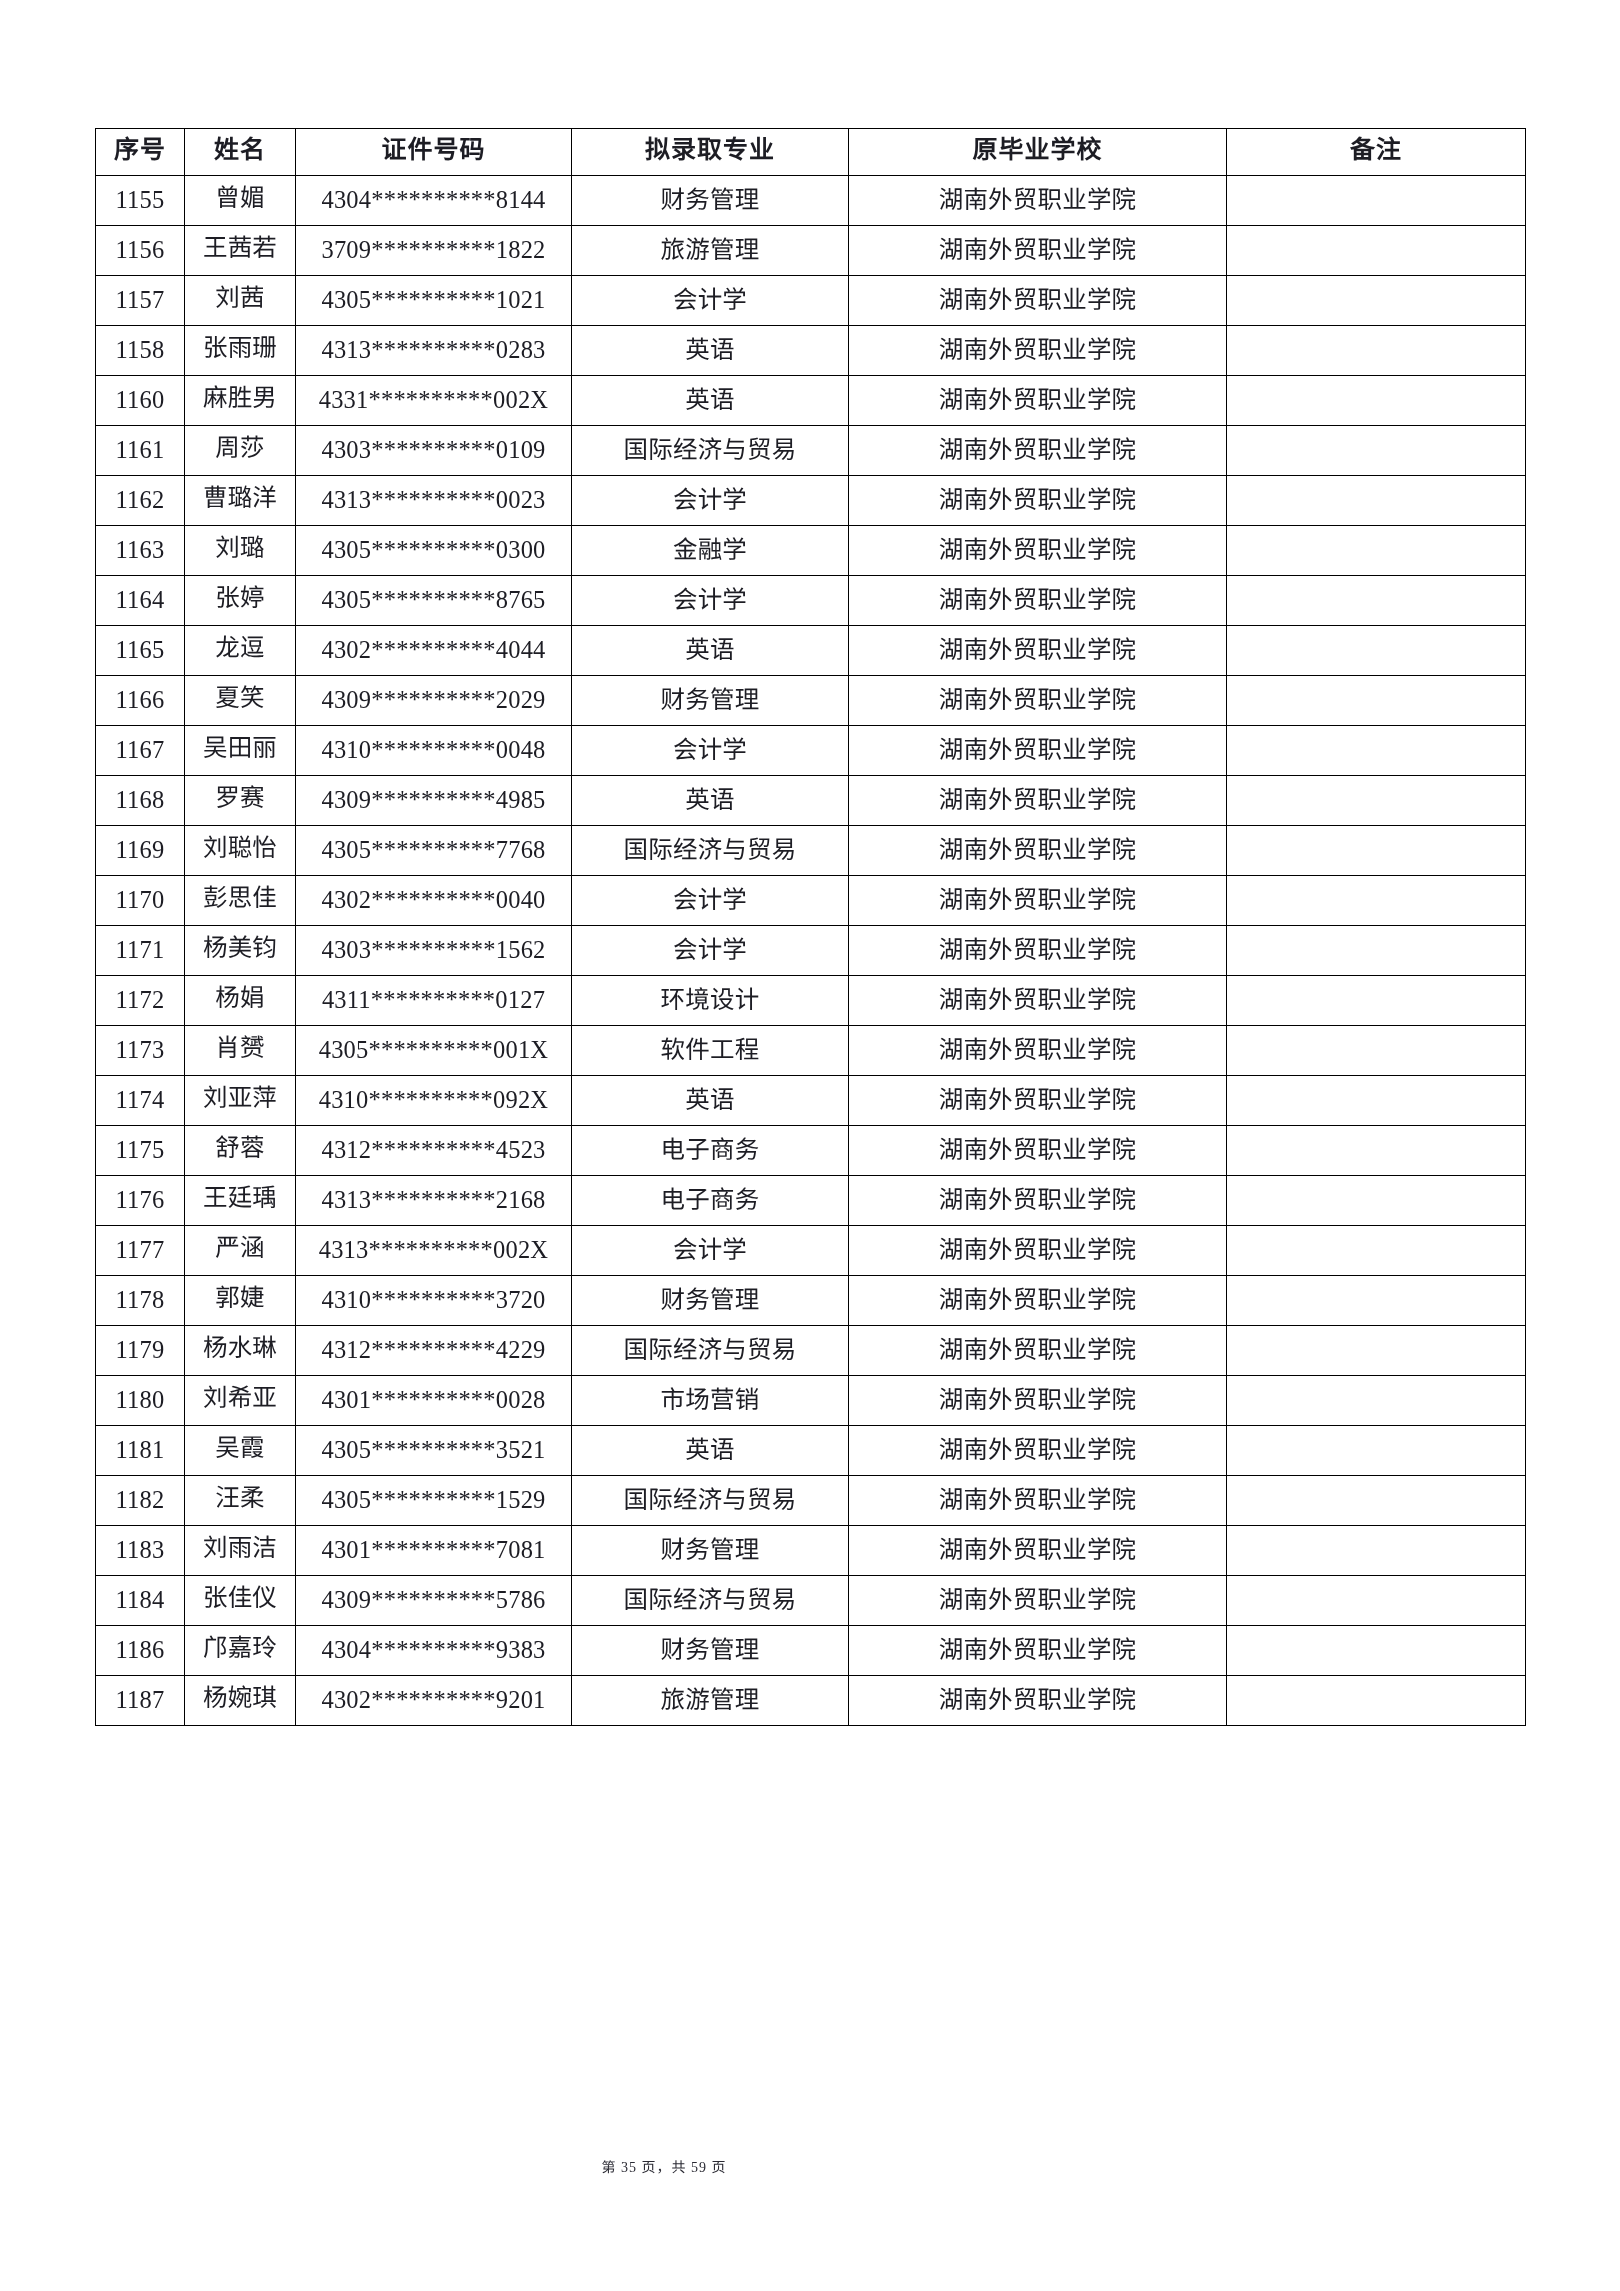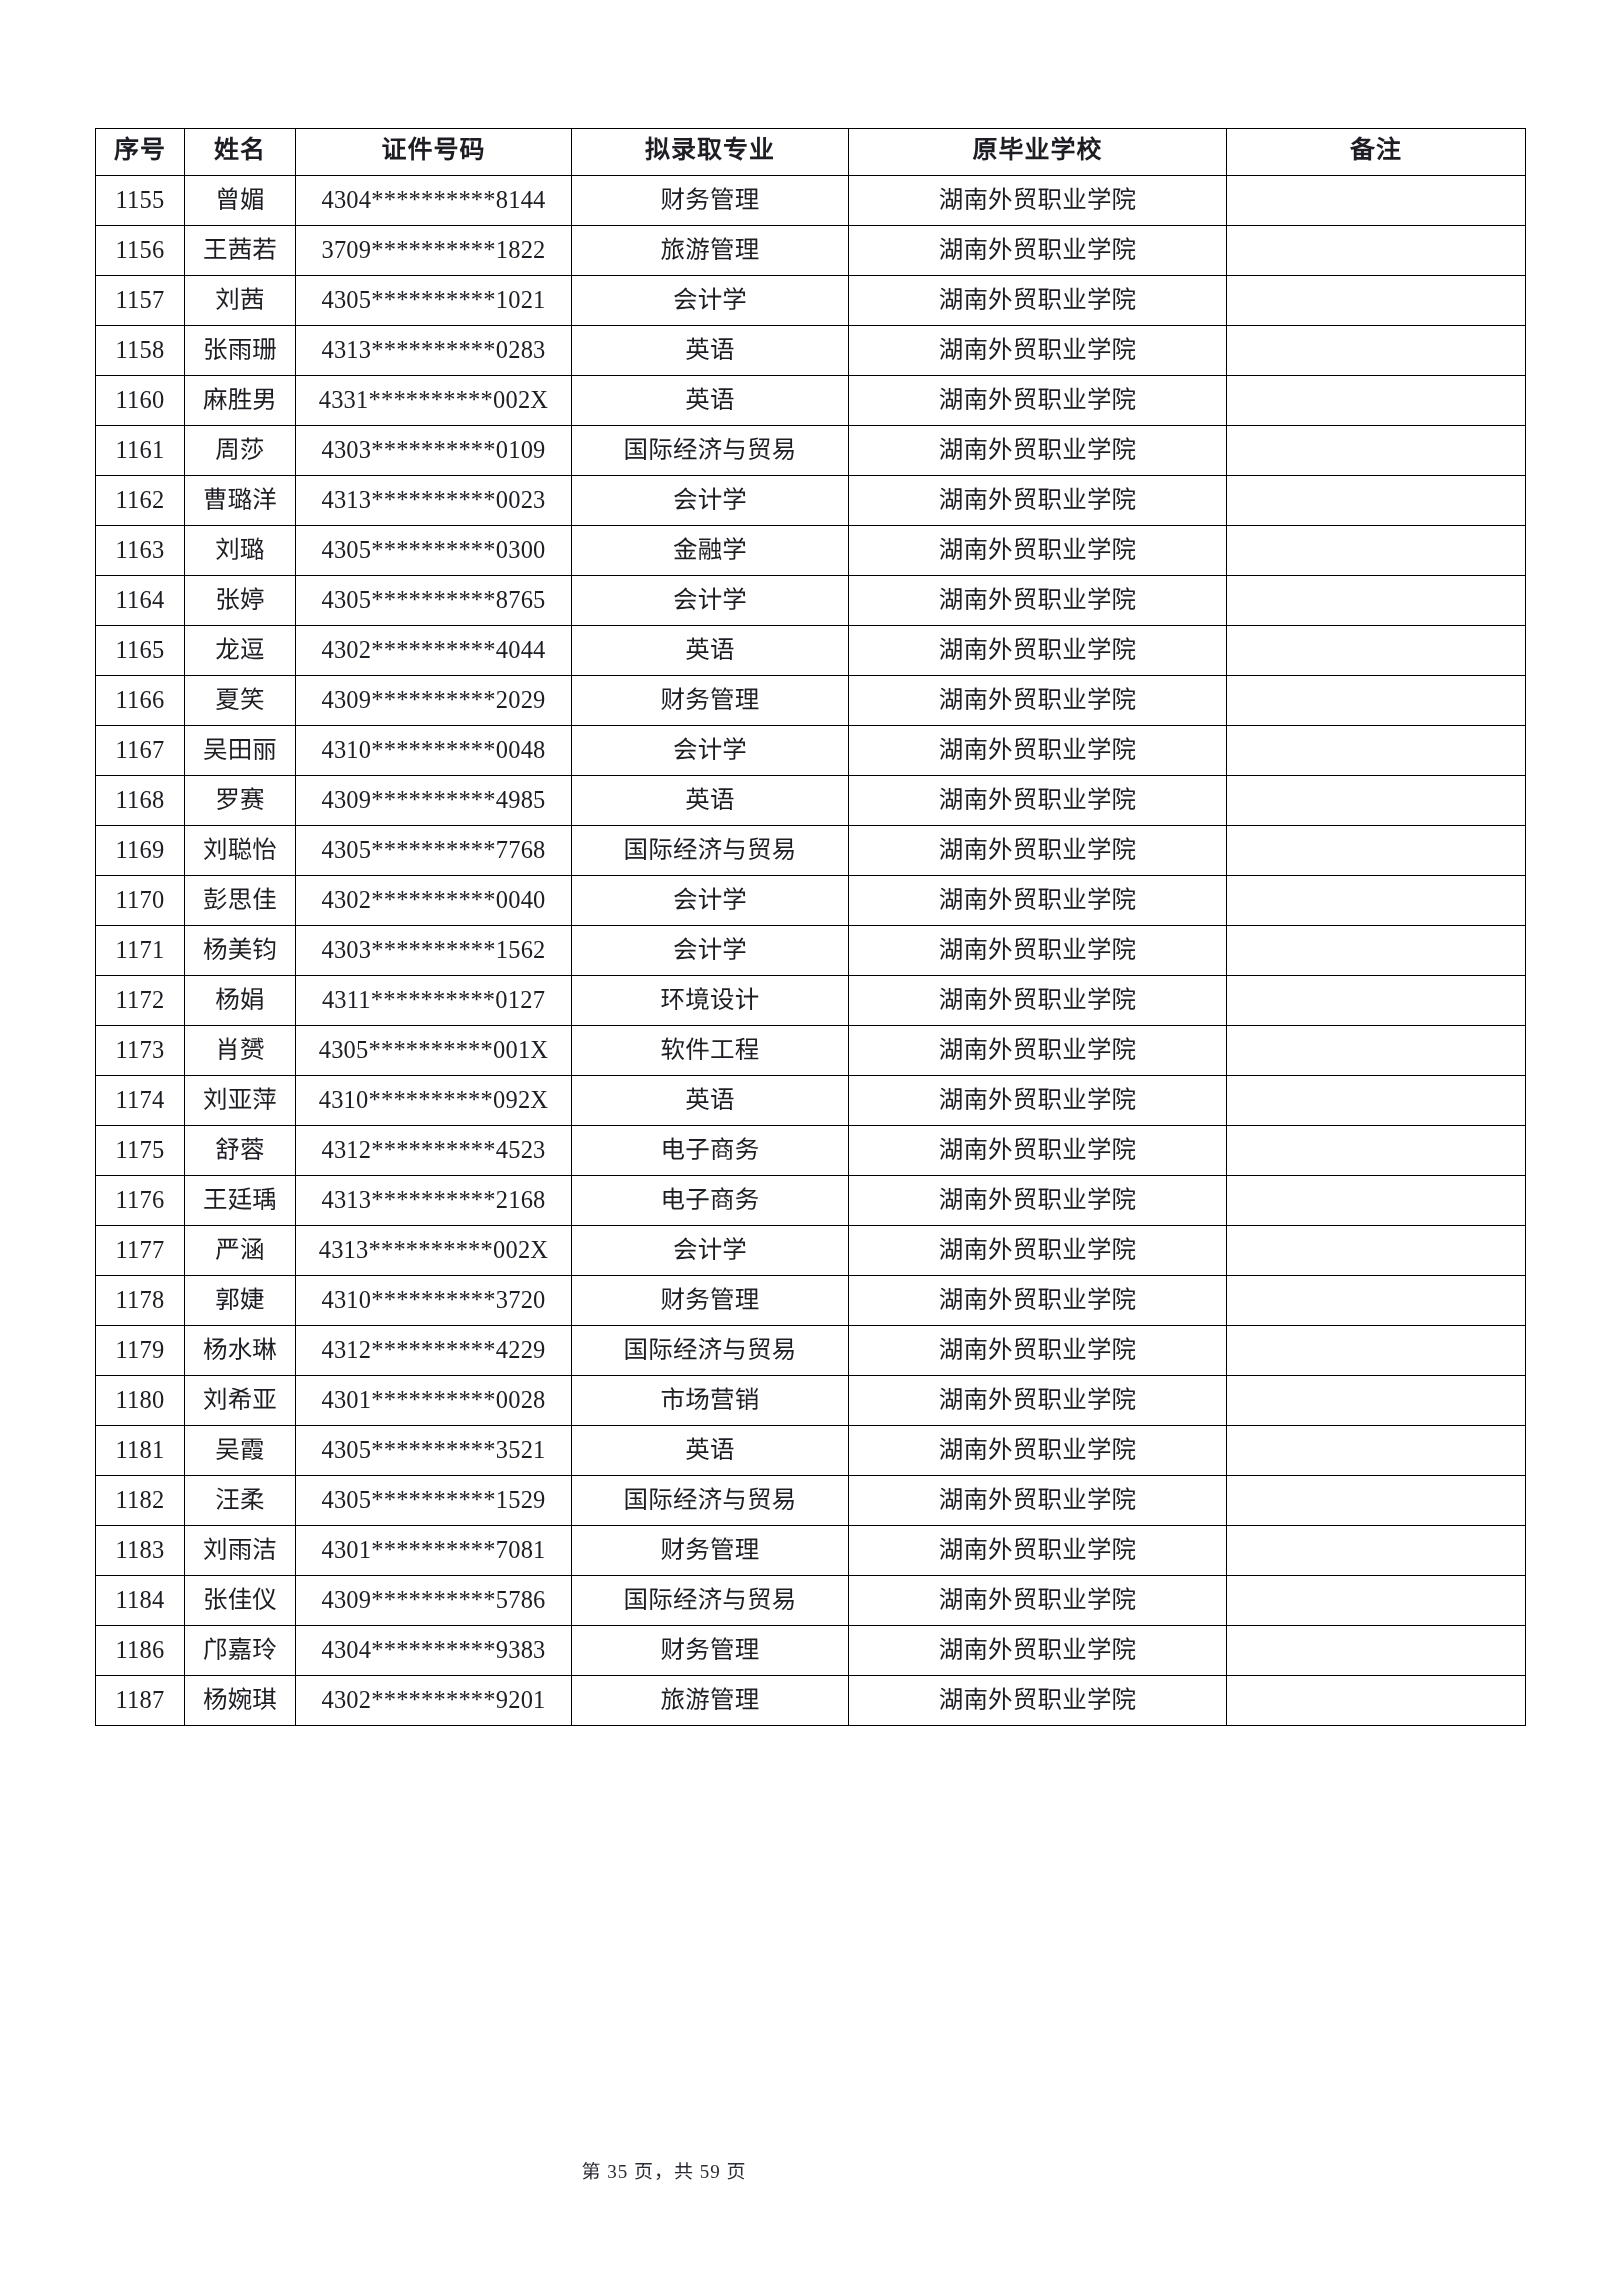--- a/index.html
+++ b/index.html
@@ -49,40 +49,40 @@
     font-size: 25px;
     font-family: Liberation Mono, monospace;
     letter-spacing: 1px;
   }
   table.roster td {
     height: 49px;
     font-size: 24.5px;
     letter-spacing: 0.2px;
   }
   td.c-seq { font-size: 23.5px; letter-spacing: 0.5px; }
-  td.c-name { letter-spacing: 2.5px; }
+  td.c-name { letter-spacing: 2.5px; font-family: Liberation Mono, monospace; }
   td.c-id  { font-size: 24.5px; letter-spacing: 0px; white-space: nowrap; }
   td.c-major { letter-spacing: 1.5px; }
   td.c-school { letter-spacing: 1.5px; }
   td.c-remark { }
 
   col.w-seq    { width: 89px; }
   col.w-name   { width: 111px; }
   col.w-id     { width: 276px; }
   col.w-major  { width: 277px; }
   col.w-school { width: 378px; }
   col.w-remark { width: 299px; }
 
   .footer {
     position: absolute;
     left: 0;
     top: 2156px;
     width: 1328px;
     text-align: center;
-    font-size: 19px;
+    font-size: 14px;
     letter-spacing: 1px;
     color: #2a2a33;
   }
 </style>
 </head>
 <body>
 
 <div class="page">
 
   <div class="table-wrap">

